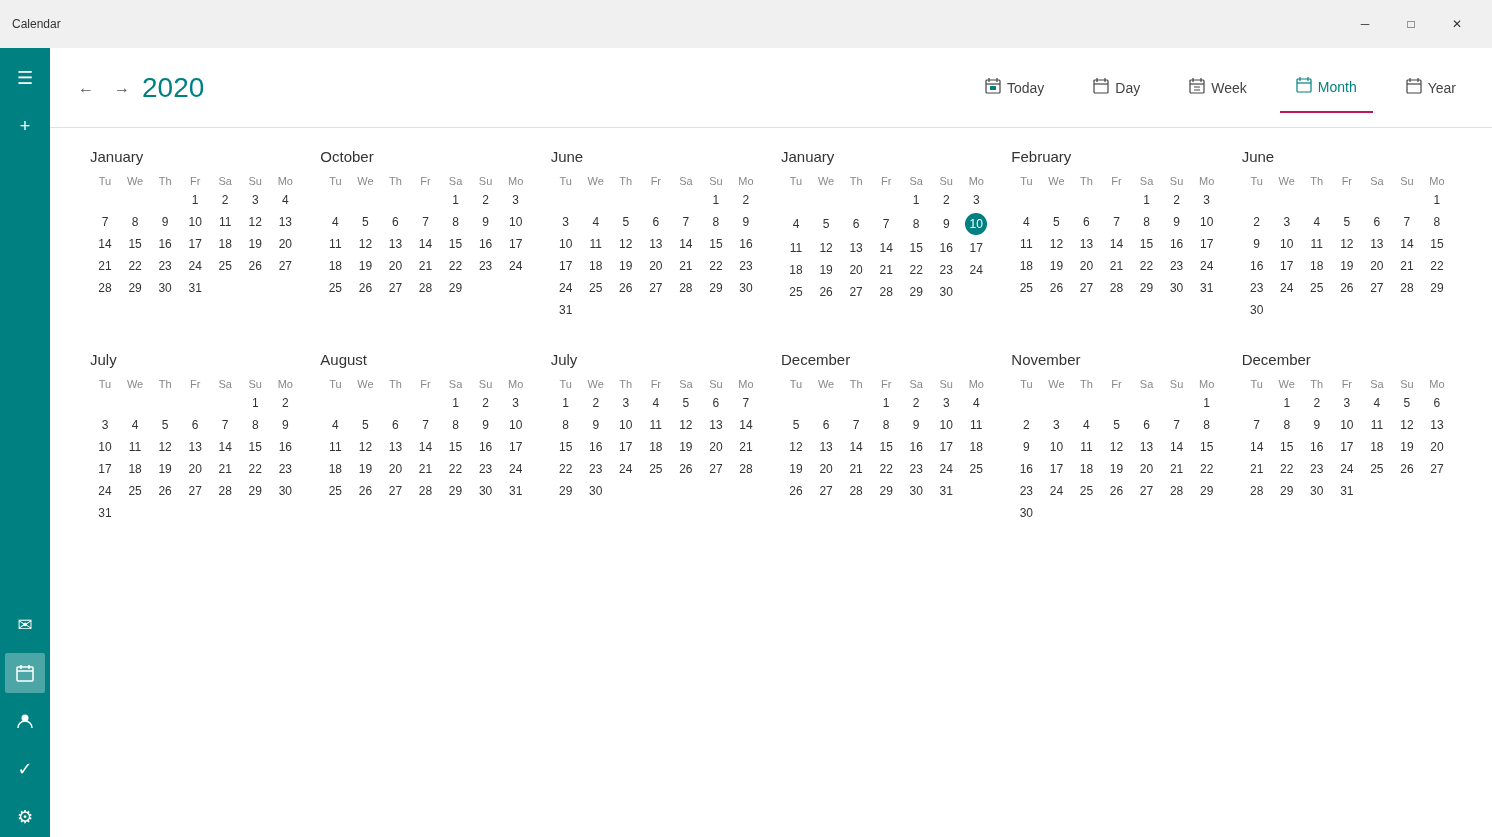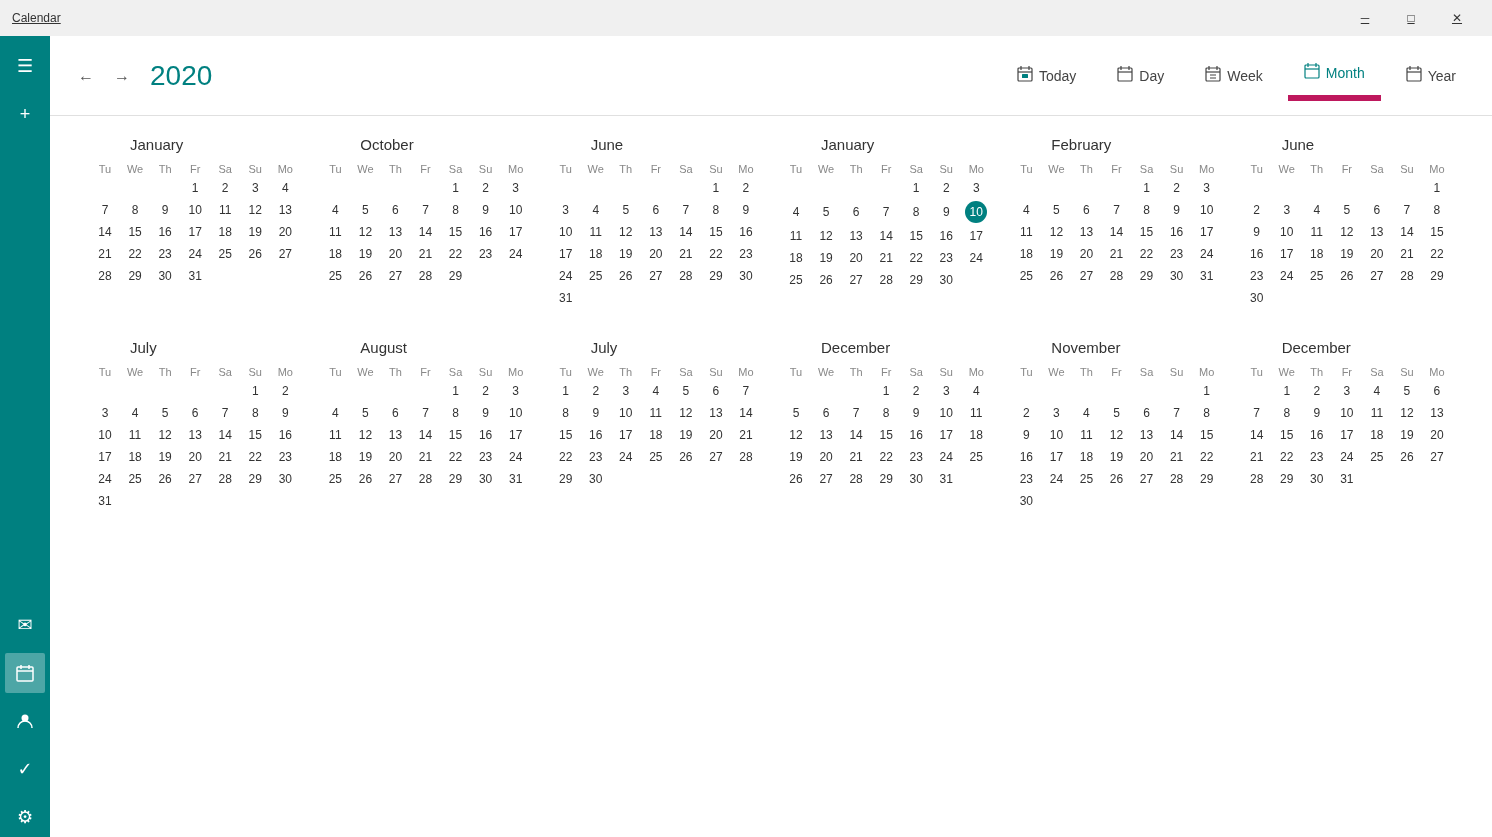--- a/index.html
+++ b/index.html
@@ -1,28 +1,27 @@
 <!DOCTYPE html>
 <html><head>
   <meta charset="utf-8">
   <style>
     * { margin: 0; padding: 0; box-sizing: border-box; }
     body { font-family: 'Segoe UI', Arial, sans-serif; background: #fff; width: 1492px; height: 837px; overflow: hidden; display: flex; flex-direction: column; }
 
     
     .title-bar {
-      height: 36px;
+      height: 48px;
       background: #f0f0f0;
       display: flex;
       align-items: center;
       justify-content: space-between;
       padding: 16px 12px;
       font-size: 12px;
       color: #333;
-      text-decoration: underline;
     }
     .title-bar-controls { display: flex; gap: 0; }
     .title-bar-btn {
       width: 46px; height: 32px;
       border: none; background: transparent;
       cursor: pointer; font-size: 12px; color: #333;
       display: flex; align-items: center; justify-content: center;
     }
 
     
@@ -70,35 +69,35 @@
       width: 32px; height: 32px;
       border: none; background: transparent;
       cursor: pointer; font-size: 16px; color: #555;
       display: flex; align-items: center; justify-content: center;
       border-radius: 2px;
     }
     .year-title {
       font-size: 28px;
       font-weight: 300;
       color: #008080;
-      margin-left: 12px;
+      margin-left: 4px;
       text-align: right;
     }
     .header-spacer { flex: 1; }
-    .view-tabs { display: flex; gap: 9px; }
+    .view-tabs { display: flex; gap: 17px; }
     .view-tab {
       padding: 6px 16px;
       border: none; background: transparent;
       cursor: pointer; font-size: 14px; color: #444;
       display: flex; align-items: center; gap: 6px;
       height: 50px;
     }
     .view-tab.active {
       background: #fff;
-      border-bottom: 6px solid #be185d;
+      border-bottom: 2px solid #be185d;
       color: #008080;
     }
     .tab-icon { font-size: 16px; }
 
     
     .calendar-content {
       flex: 1;
       overflow-y: auto;
       padding: 20px 40px;
     }
@@ -106,21 +105,20 @@
       display: grid;
       grid-template-columns: repeat(6, 1fr);
       gap: 30px 20px;
     }
     .month-block { }
     .month-name {
       font-size: 15px;
       font-weight: 400;
       color: #333;
       margin-bottom: 8px;
-      margin-left: 40px;
     }
     .cal-table {
       width: 100%;
       border-collapse: collapse;
     }
     .cal-table th {
       font-size: 11px;
       font-weight: 400;
       color: #888;
       text-align: center;

